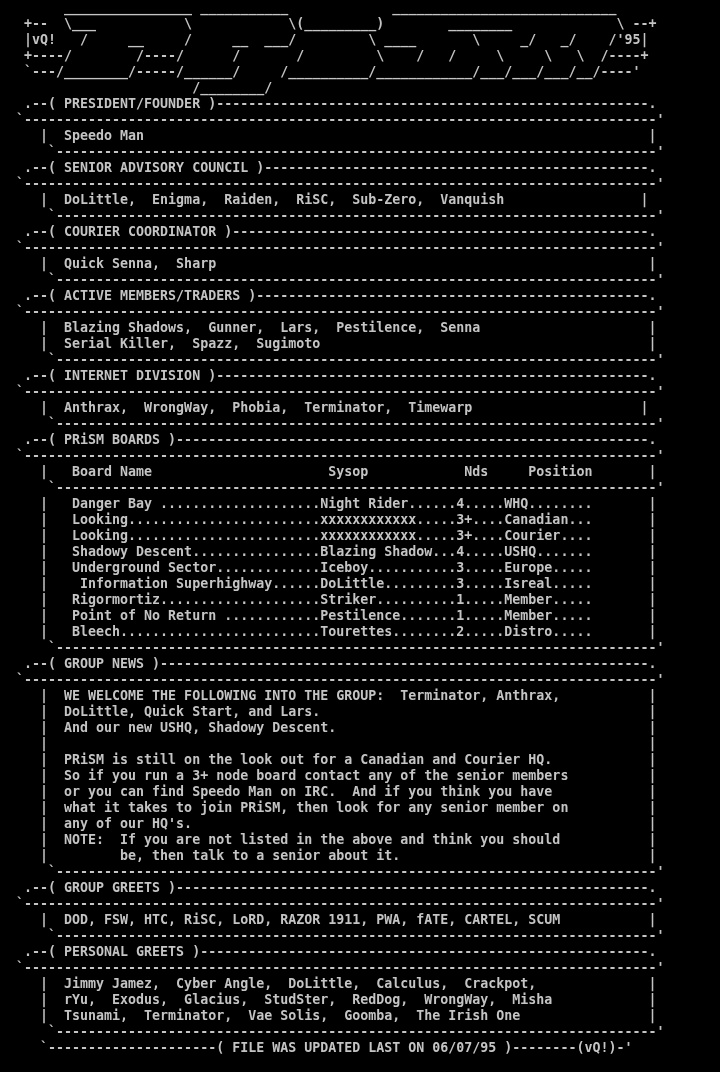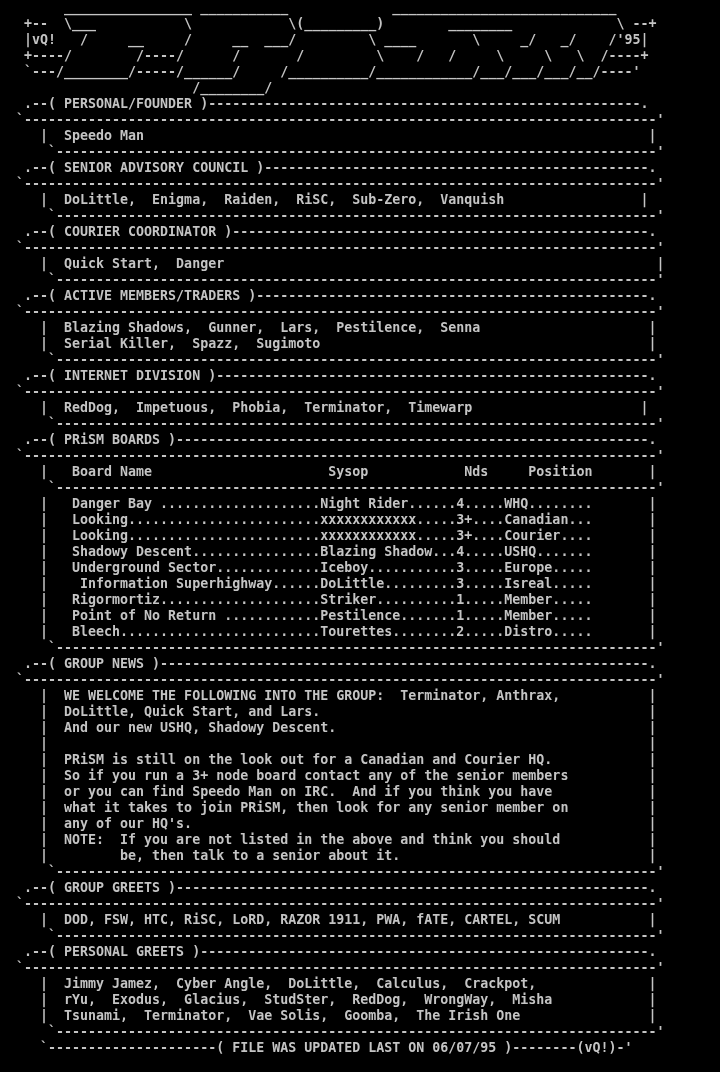--- a/index.html
+++ b/index.html
@@ -34,40 +34,40 @@
 <body>
 
 <div class="screen">
   <pre class="row">        ________________ ___________             ____________________________
    +--  \___           \            \(_________)        ________             \ --+
    |vQ!   /     __     /     __  ___/         \ ____       \     _/   _/    /'95|
    +----/        /----/      /       /         \    /   /     \     \   \  /----+
    `---/________/-----/______/     /__________/____________/___/___/___/__/----'
                         /________/
 </pre>
-  <pre class="row">   .--( PERSONAL/FOUNDER )------------------------------------------------------.
+  <pre class="row">   .--( PRESIDENT/FOUNDER )------------------------------------------------------.
   `-------------------------------------------------------------------------------'
      |  Speedo Man                                                               |
       `---------------------------------------------------------------------------'</pre>
   <pre class="row">   .--( SENIOR ADVISORY COUNCIL )------------------------------------------------.
   `-------------------------------------------------------------------------------'
      |  DoLittle,  Enigma,  Raiden,  RiSC,  Sub-Zero,  Vanquish                 |
       `---------------------------------------------------------------------------'</pre>
   <pre class="row">   .--( COURIER COORDINATOR )----------------------------------------------------.
   `-------------------------------------------------------------------------------'
-     |  Quick Start,  Danger                                                      |
+     |  Quick Senna,  Sharp                                                      |
       `---------------------------------------------------------------------------'</pre>
   <pre class="row">   .--( ACTIVE MEMBERS/TRADERS )-------------------------------------------------.
   `-------------------------------------------------------------------------------'
      |  Blazing Shadows,  Gunner,  Lars,  Pestilence,  Senna                     |
      |  Serial Killer,  Spazz,  Sugimoto                                         |
       `---------------------------------------------------------------------------'</pre>
   <pre class="row">   .--( INTERNET DIVISION )------------------------------------------------------.
   `-------------------------------------------------------------------------------'
-     |  RedDog,  Impetuous,  Phobia,  Terminator,  Timewarp                     |
+     |  Anthrax,  WrongWay,  Phobia,  Terminator,  Timewarp                     |
       `---------------------------------------------------------------------------'</pre>
   <pre class="row">   .--( PRiSM BOARDS )-----------------------------------------------------------.
   `-------------------------------------------------------------------------------'
      |   Board Name                      Sysop            Nds     Position       |
       `---------------------------------------------------------------------------'
      |   Danger Bay ....................Night Rider......4.....WHQ........       |
      |   Looking........................xxxxxxxxxxxx.....3+....Canadian...       |
      |   Looking........................xxxxxxxxxxxx.....3+....Courier....       |
      |   Shadowy Descent................Blazing Shadow...4.....USHQ.......       |
      |   Underground Sector.............Iceboy...........3.....Europe.....       |

